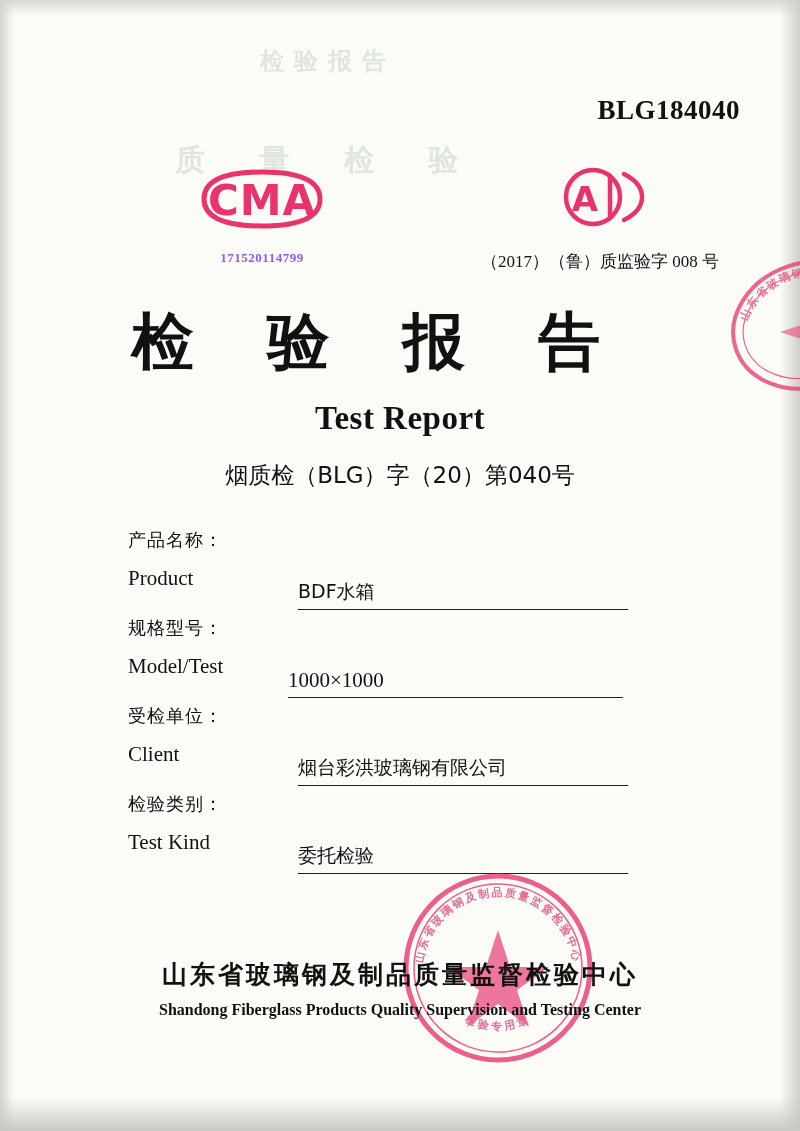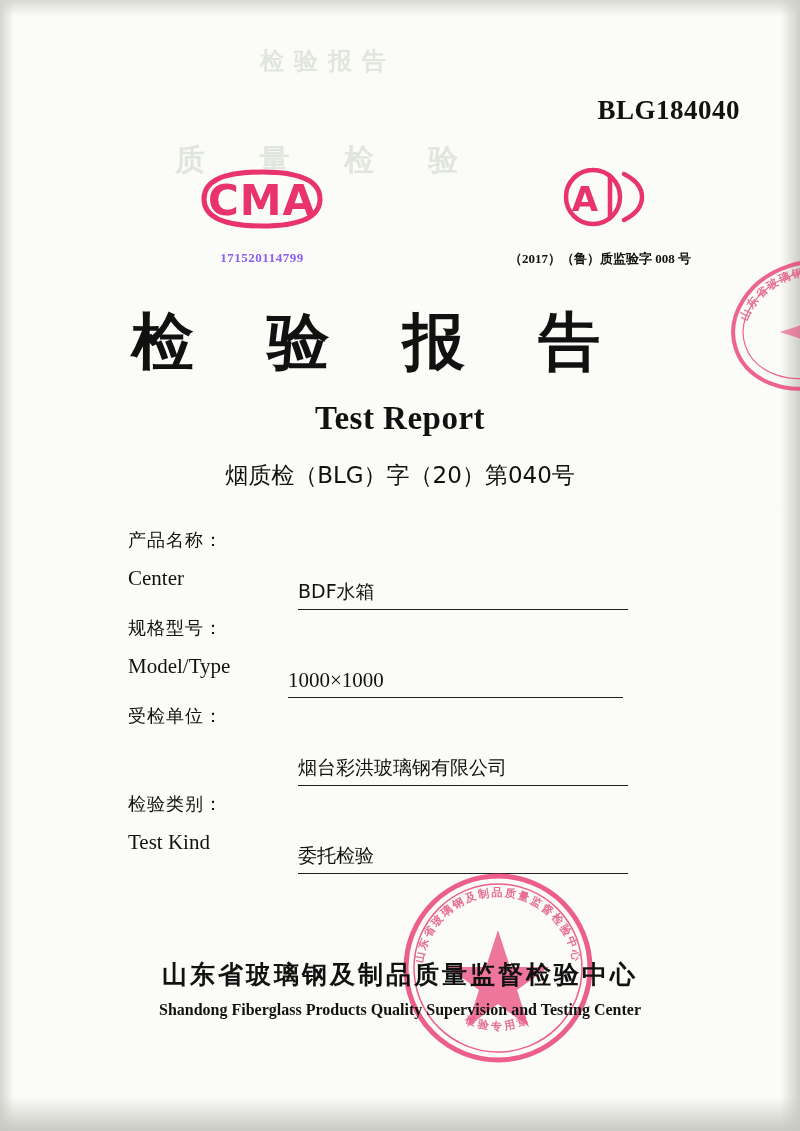--- a/index.html
+++ b/index.html
@@ -103,22 +103,22 @@
     width: 260px;
     text-align: center;
   }
   .cal-mark {
     width: 96px;
     height: 66px;
     margin: 0 auto;
   }
   .cal-code {
     margin-top: 18px;
-    font-size: 13px;
-    font-weight: bold;
+    font-size: 17px;
+    font-weight: normal;
     color: #111;
     font-family: "Liberation Serif", serif;
   }
 
   
   .title-cn {
     position: absolute;
     top: 300px;
     left: 0;
     width: 732px;
@@ -288,32 +288,33 @@
   </div>
 
   <div class="title-cn">检 验 报 告</div>
   <div class="title-en">Test Report</div>
   <div class="doc-no">烟质检（BLG）字（20）第040号</div>
 
   <div class="fields">
 
     <div class="field field-product">
       <div class="f-cn">产品名称：</div>
-      <div class="f-en">Center</div>
+      <div class="f-en">Product</div>
       <div class="f-val">BDF水箱</div>
     </div>
 
     <div class="field field-model">
       <div class="f-cn">规格型号：</div>
-      <div class="f-en">Model/Type</div>
+      <div class="f-en">Model/Test</div>
       <div class="f-val serif">1000×1000</div>
     </div>
 
     <div class="field field-client">
       <div class="f-cn">受检单位：</div>
+      <div class="f-en">Client</div>
       <div class="f-val">烟台彩洪玻璃钢有限公司</div>
     </div>
 
     <div class="field field-kind">
       <div class="f-cn">检验类别：</div>
       <div class="f-en">Test Kind</div>
       <div class="f-val">委托检验</div>
     </div>
 
   </div>

